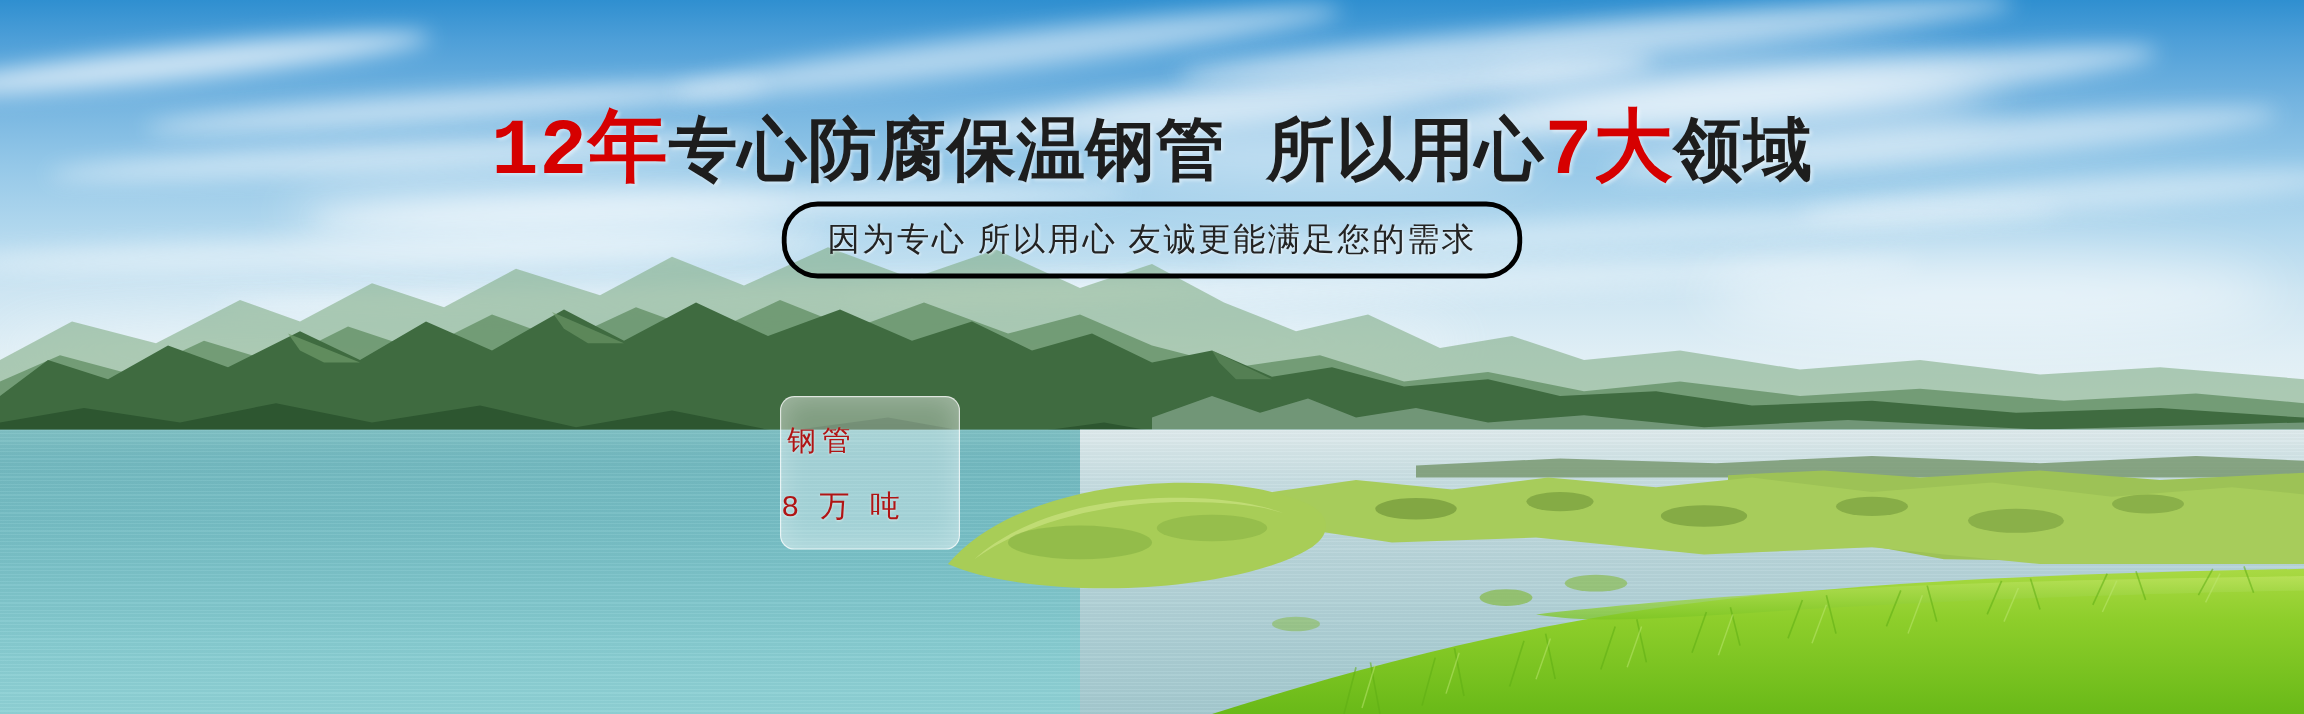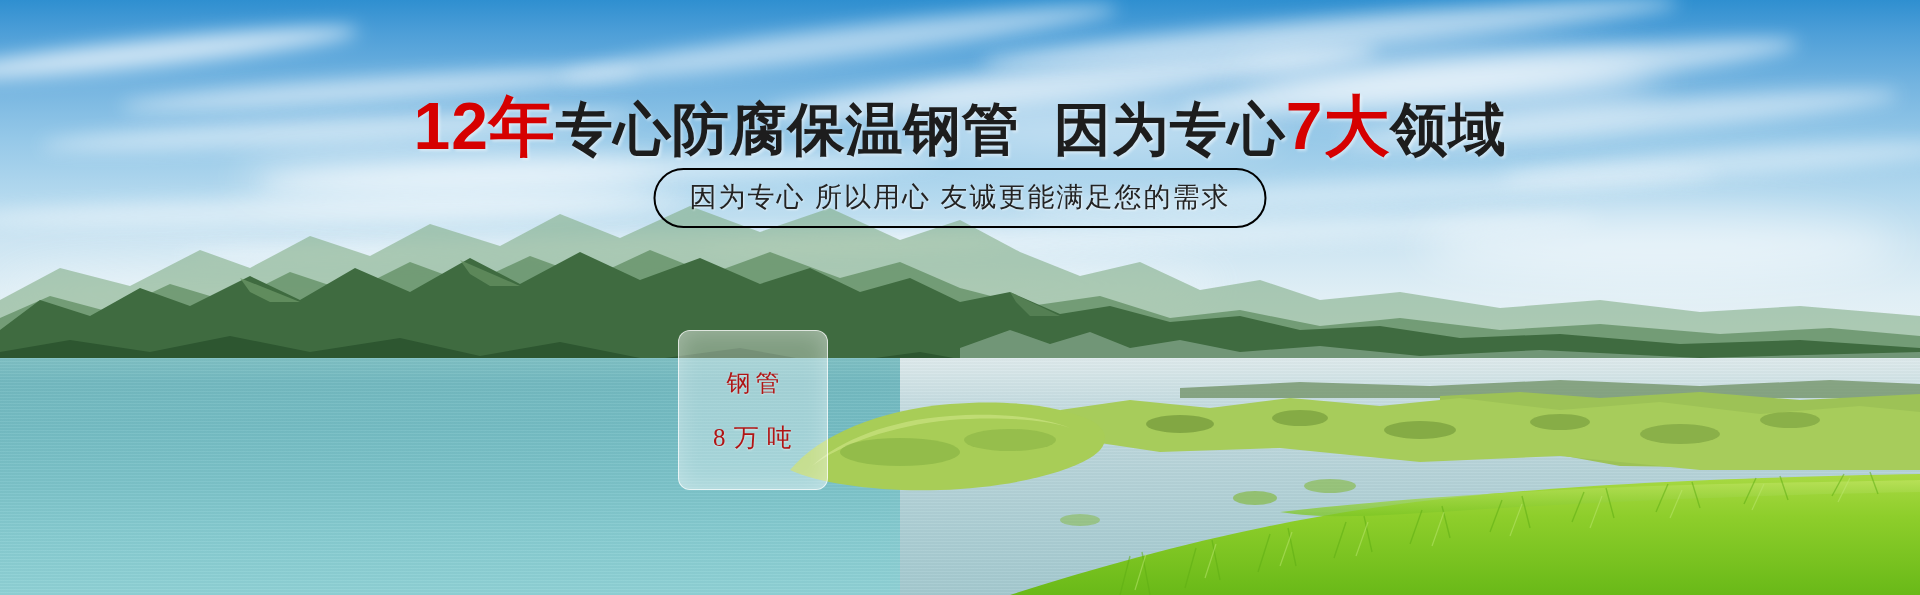--- a/index.html
+++ b/index.html
@@ -92,75 +92,75 @@
     line-height: 1.12;
     color: #1d1d1d;
     text-shadow: 2px 2px 3px rgba(255,255,255,0.45);
     white-space: nowrap;
     font-family: "Liberation Sans", "DejaVu Sans", sans-serif;
   }
   .headline .red {
     color: #d60000;
     font-size: 66px;
     font-weight: 700;
+    font-family: Liberation Mono, monospace;
   }
   .headline .gap { display: inline-block; width: 34px; }
 
   
   .pill {
     position: absolute;
     left: 50%;
     top: 168px;
     transform: translateX(-50%);
     padding: 9px 34px 11px 34px;
-    border: 2px solid #000000;
+    border: 4px solid #000000;
     border-radius: 30px;
     font-size: 27px;
     color: #232323;
     letter-spacing: 2px;
     white-space: nowrap;
     text-shadow: 1px 1px 2px rgba(255,255,255,0.6);
   }
 
   
   .cards {
     position: absolute;
     left: 650px;
     top: 330px;
     display: flex;
     gap: 24px;
   }
   .card {
     width: 150px;
-    height: 160px;
+    height: 128px;
     border-radius: 12px;
     border: 1px solid rgba(255,255,255,0.75);
     background: rgba(255,255,255,0.34);
     box-shadow: inset 0 0 24px rgba(255,255,255,0.30);
     display: flex;
     flex-direction: column;
-    align-items: center;
+    align-items: flex-start;
     justify-content: center;
     box-sizing: border-box;
-    margin-left: 28px;
   }
   .card-title {
     font-size: 24px;
     color: #b01414;
     letter-spacing: 5px;
     text-indent: 5px;
     margin-bottom: 22px;
     text-shadow: 0 1px 2px rgba(255,255,255,0.55);
   }
   .card-value {
     font-size: 25px;
     color: #b01414;
     letter-spacing: 1px;
     text-shadow: 0 1px 2px rgba(255,255,255,0.55);
-    font-family: Liberation Serif, serif;
+    font-family: Liberation Mono, monospace;
   }
   .card-value .sup {
     font-size: 15px;
     vertical-align: super;
   }
   .card-value.sans {
     font-family: "Liberation Sans", "DejaVu Sans", sans-serif;
   }
 </style>
 </head>
@@ -344,21 +344,21 @@
 
   <div class="grass-layer">
     <svg width="1920" height="595" viewBox="0 0 1920 595">
       <ellipse cx="1255" cy="498" rx="22" ry="7" fill="#7fb62f" opacity=".6"></ellipse>
       <ellipse cx="1330" cy="486" rx="26" ry="7" fill="#7fb62f" opacity=".55"></ellipse>
       <ellipse cx="1080" cy="520" rx="20" ry="6" fill="#7fb62f" opacity=".45"></ellipse>
     </svg>
   </div>
 
   <div class="headline">
-    <span class="red">12年</span><span>专心防腐保温钢管</span><span class="gap"></span><span>因为专心</span><span class="red">7大</span><span>领域</span>
+    <span class="red">12年</span><span>专心防腐保温钢管</span><span class="gap"></span><span>所以用心</span><span class="red">7大</span><span>领域</span>
   </div>
 
   <div class="pill">
     <span>因为专心 所以用心 友诚更能满足您的需求</span>
   </div>
 
   <div class="cards">
 
     <div class="card">
       <div class="card-title">钢管</div>

